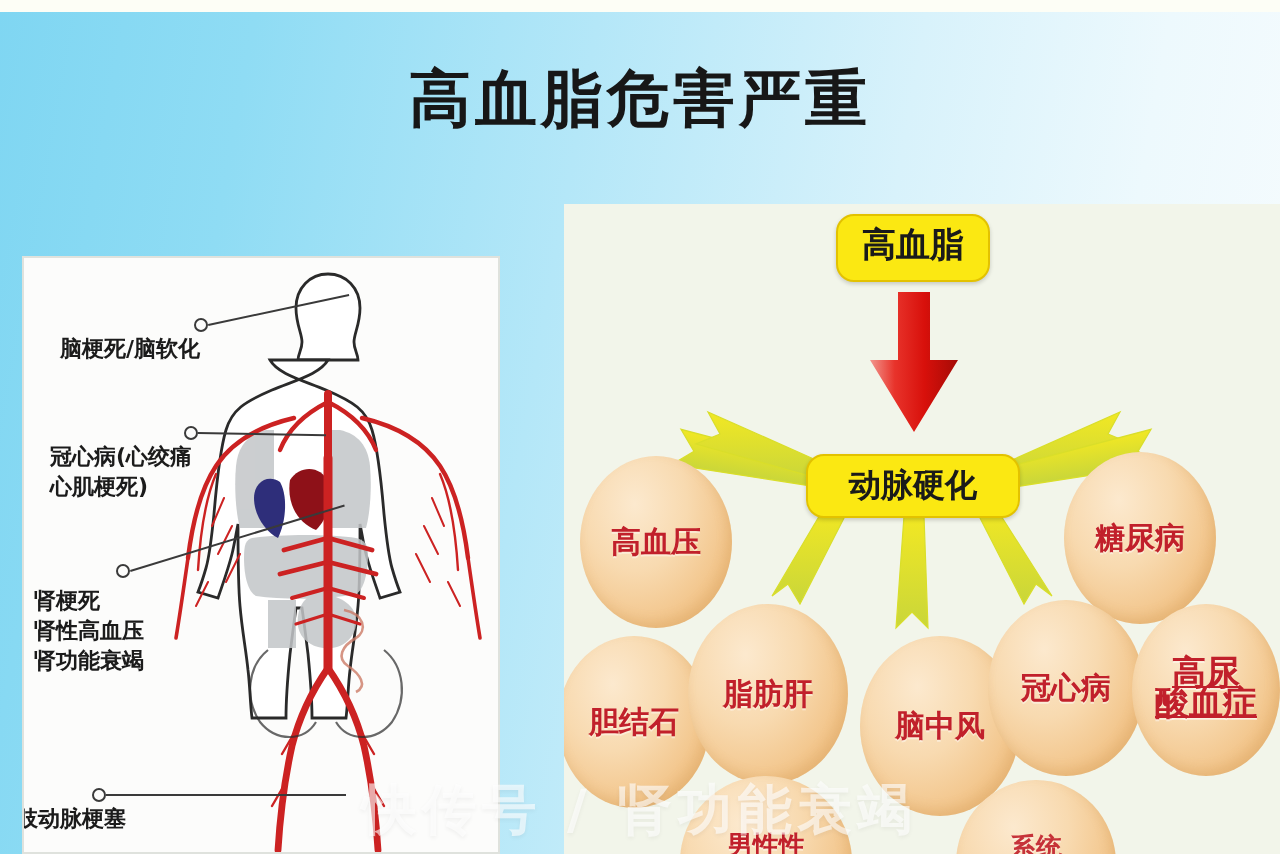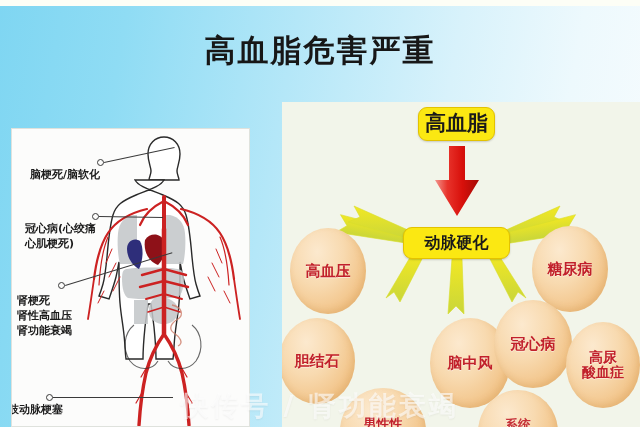--- a/index.html
+++ b/index.html
@@ -45,38 +45,38 @@
   
   #right-panel{
     position:absolute;left:282px;top:102px;width:358px;height:325px;
     background:#F2F5EA;overflow:hidden;
   }
   .ybox{
     position:absolute;background:#FBE812;border:1.6px solid #E3C200;
     border-radius:9px;color:#1a1a1a;font-weight:700;text-align:center;
     box-sizing:border-box;box-shadow:0 1px 2px rgba(0,0,0,.18);
   }
-  #box-top{left:136px;top:5px;width:77px;height:34px;font-size:21px;line-height:31px;}
+  #box-top{left:136px;top:5px;width:77px;height:34px;font-size:17px;line-height:31px;}
   #box-mid{left:121px;top:125px;width:107px;height:32px;font-size:16px;line-height:29px;}
   #red-arrow{position:absolute;left:152px;top:44px;width:46px;height:72px;}
   .circ{
     position:absolute;border-radius:50%;
     background:radial-gradient(ellipse at 36% 28%,#FCE9CE 0%,#F8DAB0 38%,#F2C489 72%,#EDB877 100%);
     color:#C1202B;font-weight:700;text-align:center;
     display:flex;align-items:center;justify-content:center;
     text-shadow:0 1px 0 rgba(255,255,255,.45);
     box-shadow:inset -2px -3px 6px rgba(190,130,60,.22);
   }
   #c-gxy{left:8px;top:126px;width:76px;height:86px;font-size:15px;}
   #c-tnb{left:250px;top:124px;width:76px;height:86px;font-size:15px;}
   #c-djs{left:-3px;top:216px;width:76px;height:86px;font-size:15px;align-items:center;}
   #c-zfg{left:62px;top:200px;width:80px;height:90px;font-size:15px;}
   #c-nzf{left:148px;top:216px;width:80px;height:90px;font-size:15px;}
   #c-gxb{left:212px;top:198px;width:78px;height:88px;font-size:15px;}
-  #c-gnx{left:284px;top:220px;width:74px;height:86px;font-size:14px;line-height:15px;}
+  #c-gnx{left:284px;top:200px;width:74px;height:86px;font-size:17px;line-height:15px;text-decoration:underline;}
   #c-nan{left:58px;top:286px;width:86px;height:86px;font-size:13px;line-height:15px;}
   #c-bot2{left:196px;top:288px;width:80px;height:84px;font-size:13px;line-height:15px;}
   .yarrow{position:absolute;}
   
   #watermark{
     position:absolute;left:0;top:389px;width:640px;text-align:center;
     font-size:27px;font-weight:700;color:rgba(255,255,255,.62);
     letter-spacing:3px;line-height:34px;text-shadow:0 1px 2px rgba(0,0,0,.05);
     pointer-events:none;
   }
@@ -198,20 +198,23 @@
 
     <div class="circ" id="c-gxy">
         <span>高血压</span>
       </div>
     <div class="circ" id="c-tnb">
         <span>糖尿病</span>
       </div>
     <div class="circ" id="c-djs">
         <span>胆结石</span>
       </div>
+    <div class="circ" id="c-zfg">
+        <span>脂肪肝</span>
+      </div>
     <div class="circ" id="c-nzf">
         <span>脑中风</span>
       </div>
     <div class="circ" id="c-gxb">
         <span>冠心病</span>
       </div>
     <div class="circ" id="c-gnx">
         <span class="ml" style="white-space:pre-line;">高尿
 酸血症</span>
       </div>

